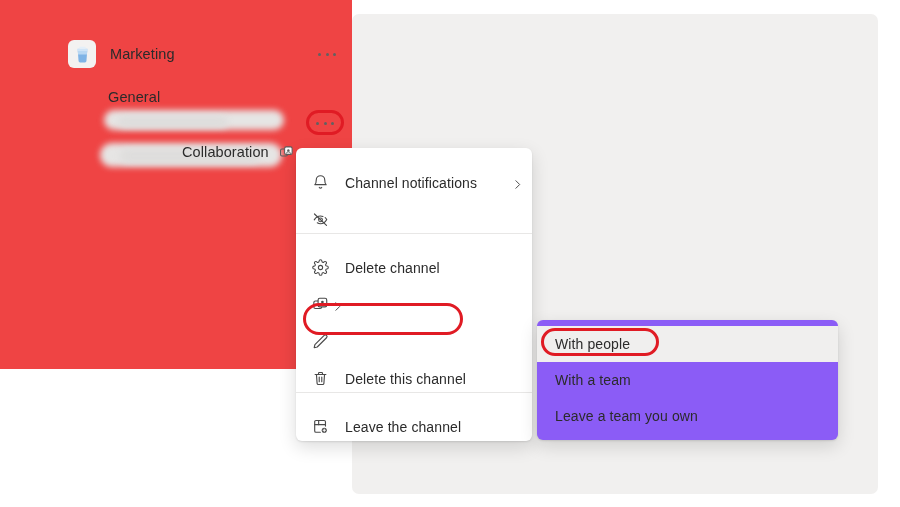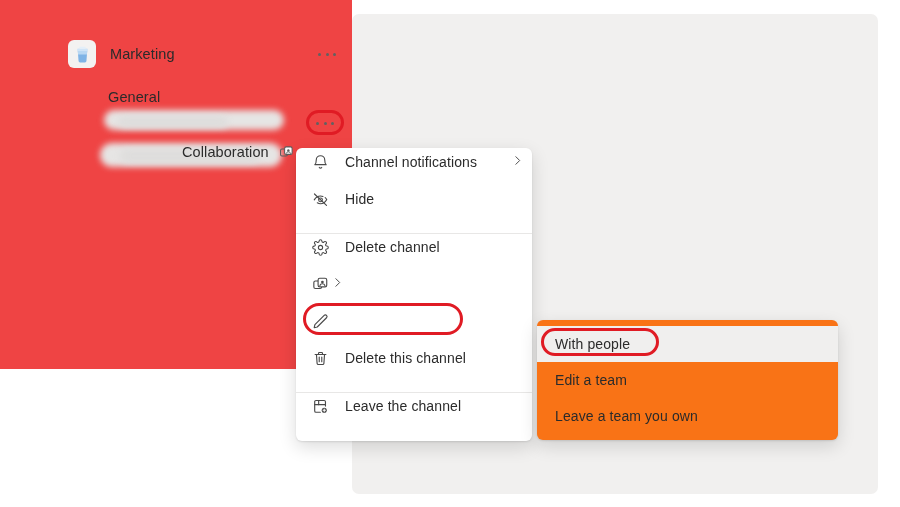--- a/index.html
+++ b/index.html
@@ -125,21 +125,21 @@
     background: #ffffff;
     border-radius: 6px;
     box-shadow: 0 1px 2px rgba(0,0,0,.10), 0 6px 18px rgba(0,0,0,.14);
     padding: 6px 0 6px 0;
     box-sizing: border-box;
   }
 
   .menu-item {
     position: relative;
     display: flex;
-    align-items: flex-start;
+    align-items: flex-end;
     height: 37px;
     padding: 0 6px 0 13px;
     box-sizing: border-box;
     font-size: 14px;
     color: #2b2b2b;
     letter-spacing: .1px;
   }
   .menu-item .mi-icon {
     width: 22px;
     flex: 0 0 22px;
@@ -163,21 +163,21 @@
     background: #e8e7e6;
     margin: 5px 0 5px 0;
   }
 
   
   #share-submenu {
     position: absolute;
     left: 537px;
     top: 320px;
     width: 301px;
-    background: #f97316;
+    background: #8b5cf6;
     border-radius: 6px;
     box-shadow: 0 1px 2px rgba(0,0,0,.10), 0 6px 18px rgba(0,0,0,.14);
     padding: 6px 0;
     box-sizing: border-box;
   }
   .submenu-item {
     display: flex;
     align-items: center;
     height: 36px;
     padding-left: 18px;
@@ -263,21 +263,20 @@
 
   <div class="menu-item">
     <span class="mi-icon">
       <svg width="17" height="17" viewBox="0 0 24 24" fill="none" stroke="currentColor" stroke-width="1.6" stroke-linecap="round" stroke-linejoin="round">
         <path d="M3.2 12.5S6.5 7 12 7c1.3 0 2.4.3 3.4.8"></path>
         <path d="M18.6 9.4c1.3 1.2 2.2 2.6 2.2 2.6S17.5 18 12 18c-1.8 0-3.3-.6-4.5-1.4"></path>
         <circle cx="12" cy="12.5" r="2.7"></circle>
         <path d="M3.5 4.2l17 16"></path>
       </svg>
     </span>
-    <span class="mi-label">Hide</span>
   </div>
 
   <div class="menu-sep"></div>
 
   <div class="menu-item">
     <span class="mi-icon">
       <svg width="17" height="17" viewBox="0 0 24 24" fill="none" stroke="currentColor" stroke-width="1.5" stroke-linecap="round" stroke-linejoin="round">
         <circle cx="12" cy="12" r="3"></circle>
         <path d="M19.4 15a1.6 1.6 0 0 0 .3 1.8l.1.1a2 2 0 1 1-2.8 2.8l-.1-.1a1.6 1.6 0 0 0-1.8-.3 1.6 1.6 0 0 0-1 1.5V21a2 2 0 1 1-4 0v-.1A1.6 1.6 0 0 0 9 19.4a1.6 1.6 0 0 0-1.8.3l-.1.1a2 2 0 1 1-2.8-2.8l.1-.1a1.6 1.6 0 0 0 .3-1.8 1.6 1.6 0 0 0-1.5-1H3a2 2 0 1 1 0-4h.1A1.6 1.6 0 0 0 4.6 9a1.6 1.6 0 0 0-.3-1.8l-.1-.1a2 2 0 1 1 2.8-2.8l.1.1a1.6 1.6 0 0 0 1.8.3H9a1.6 1.6 0 0 0 1-1.5V3a2 2 0 1 1 4 0v.1a1.6 1.6 0 0 0 1 1.5 1.6 1.6 0 0 0 1.8-.3l.1-.1a2 2 0 1 1 2.8 2.8l-.1.1a1.6 1.6 0 0 0-.3 1.8V9a1.6 1.6 0 0 0 1.5 1H21a2 2 0 1 1 0 4h-.1a1.6 1.6 0 0 0-1.5 1z"></path>
       </svg>
@@ -336,21 +335,21 @@
     </span>
     <span class="mi-label">Leave the channel</span>
   </div>
 </div>
 
 <div id="share-submenu">
   <div class="submenu-item is-hovered">
     <span>With people</span>
   </div>
   <div class="submenu-item">
-    <span>Edit a team</span>
+    <span>With a team</span>
   </div>
   <div class="submenu-item">
     <span>Leave a team you own</span>
   </div>
 </div>
 
 <div class="red-oval" id="oval-share-channel"></div>
 <div class="red-oval" id="oval-with-people"></div>
 
 </body></html>

